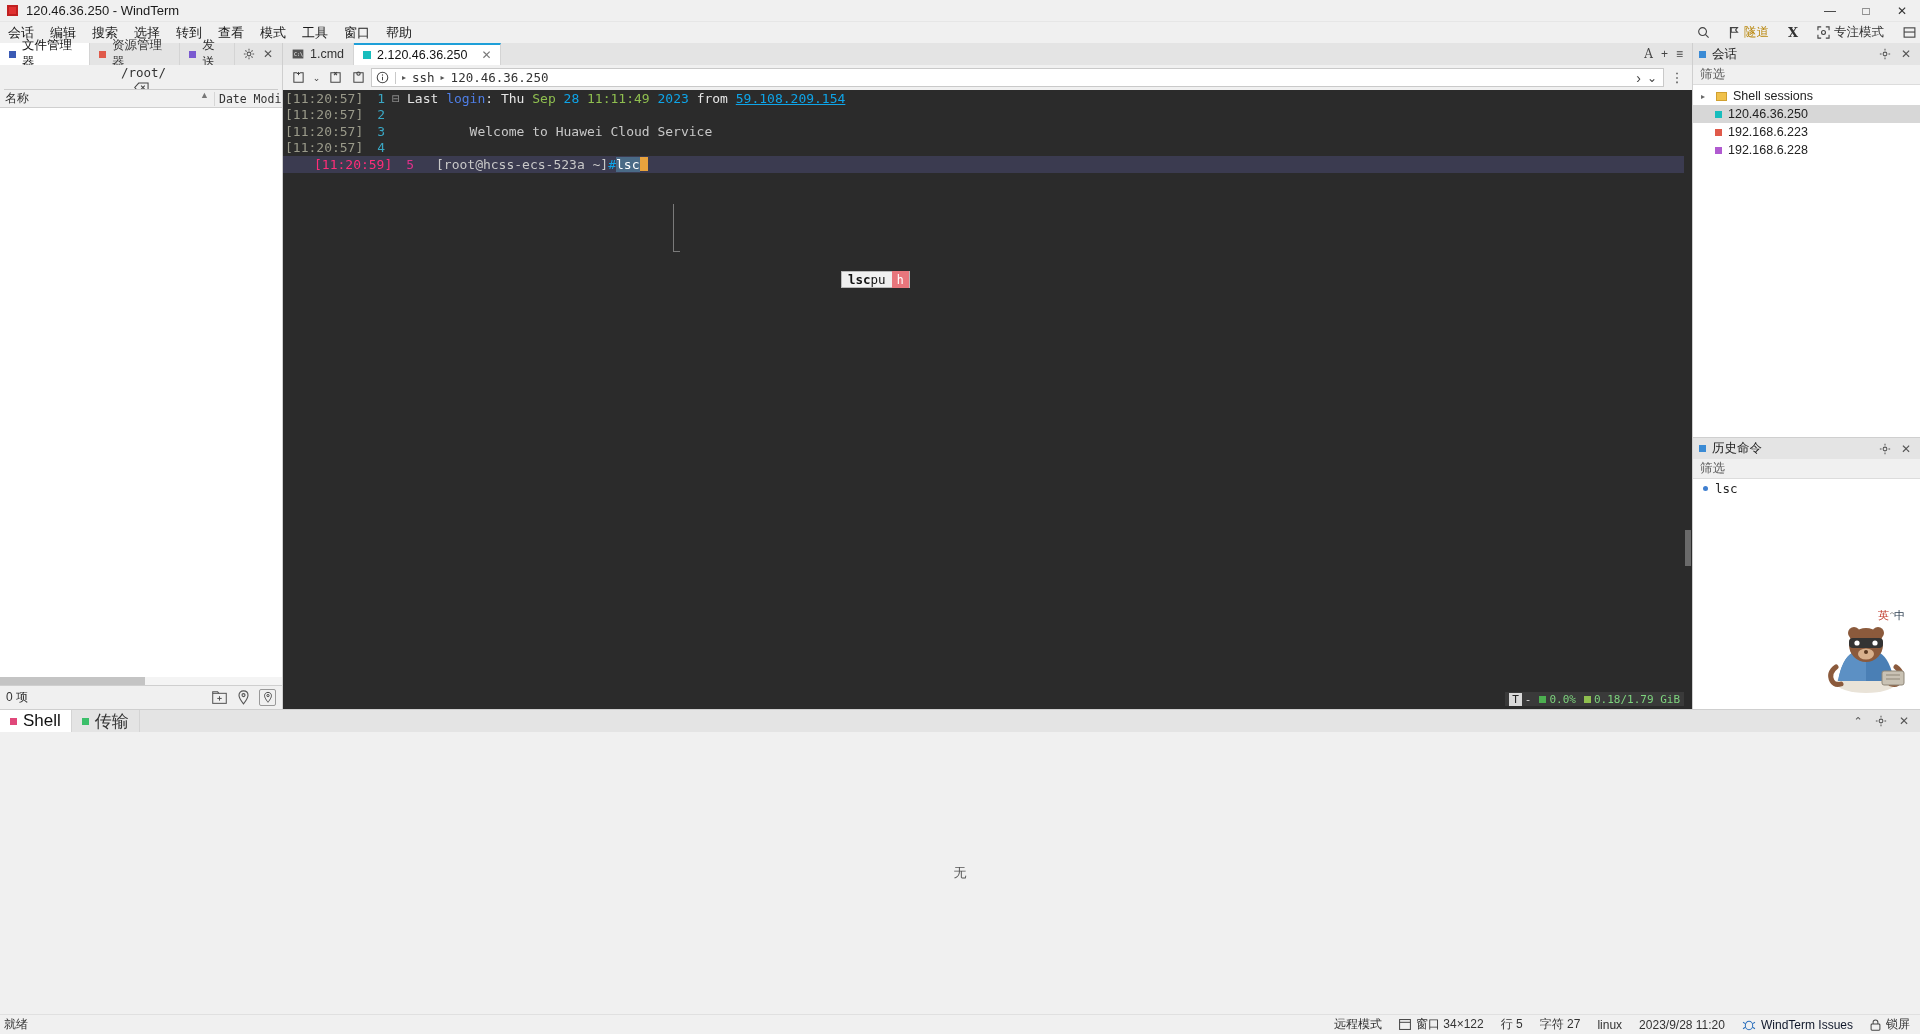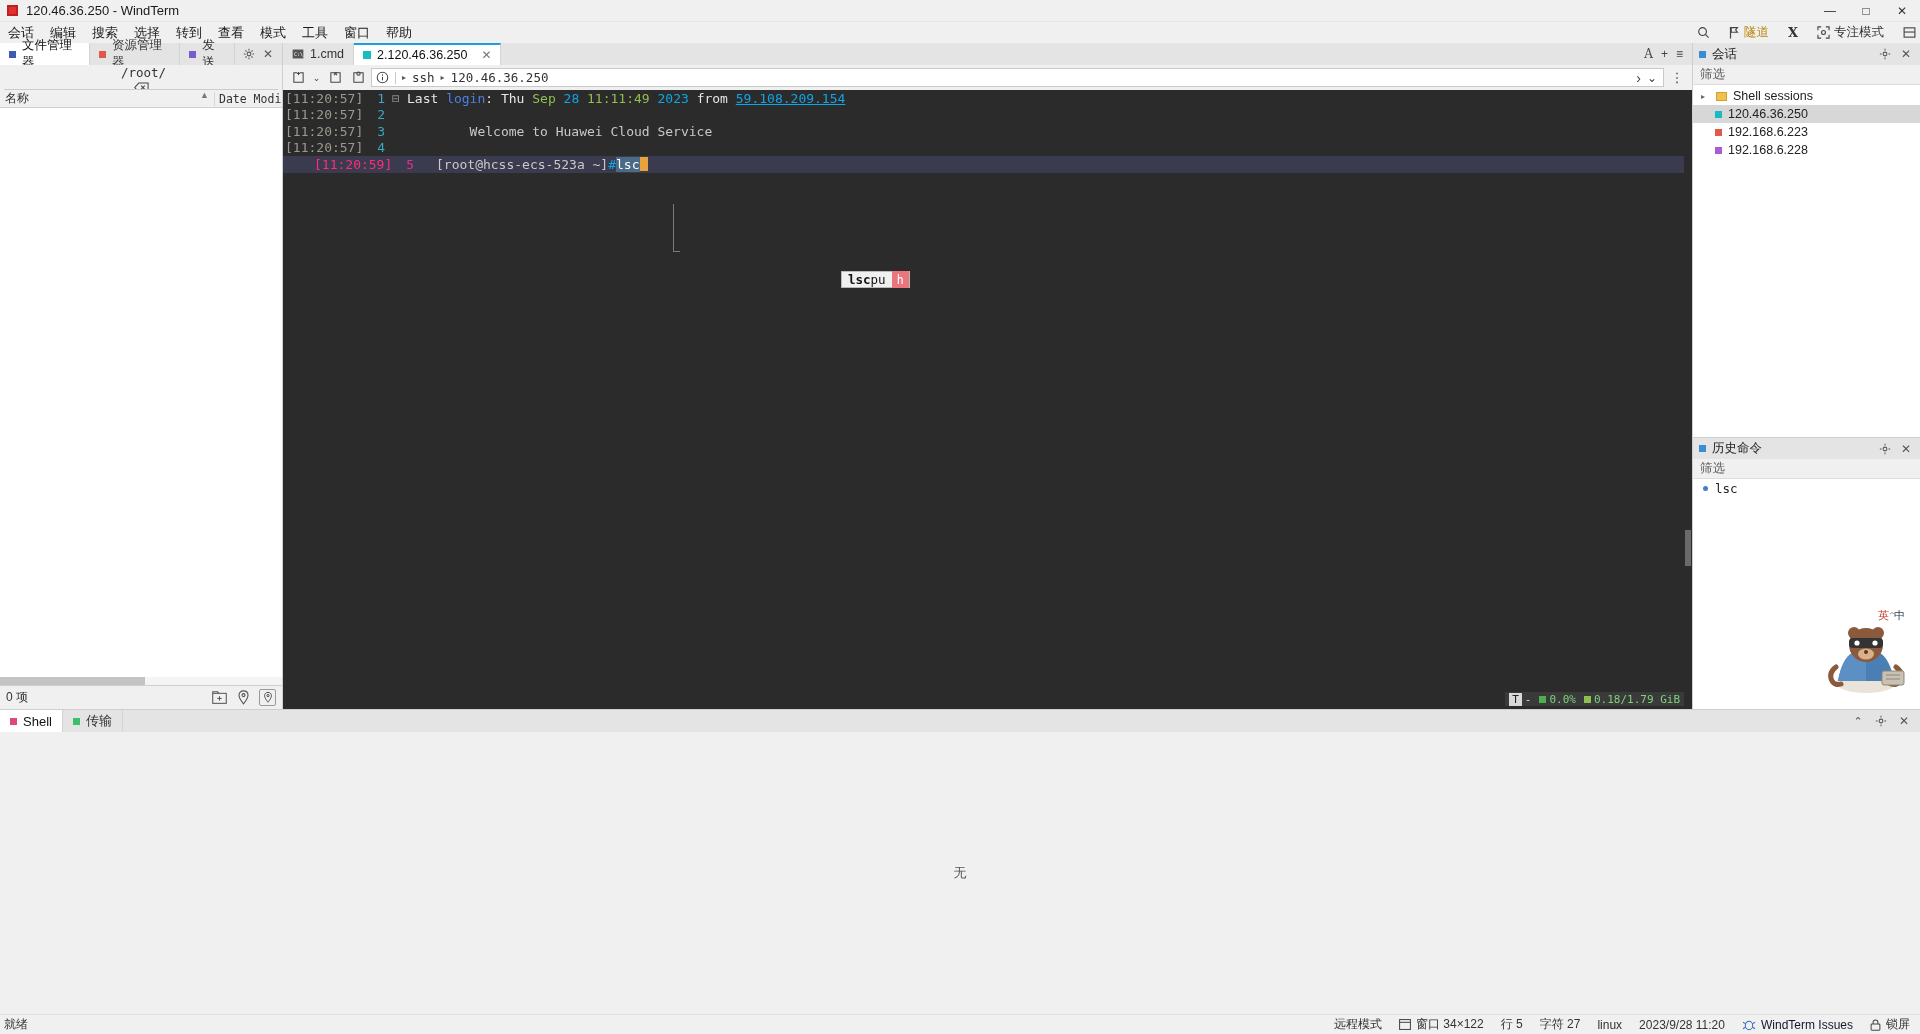--- a/index.html
+++ b/index.html
@@ -147,21 +147,21 @@
   .folder { width:11px; height:9px; background:#f0c14b; border:1px solid #d0a030; flex:none; }
   #hist-list { height:230px; background:#fff; position:relative; }
   .hist-row { height:18px; display:flex; align-items:center; gap:7px; padding-left:10px; font-size:12.5px; }
   .bluedot { width:5px; height:5px; border-radius:50%; background:#3f7fd0; flex:none; }
   #mascot { position:absolute; right:4px; bottom:4px; width:100px; height:100px; }
 
   
   #dock { height:305px; display:flex; flex-direction:column; background:#f0f0f0;
           border-top:1px solid #cfcfcf; }
   #dock-tabs { height:22px; display:flex; align-items:stretch; background:#e4e4e4; }
-  .d-tab { display:flex; align-items:center; gap:6px; padding:0 10px; font-size:13px; color:#333;
+  .d-tab { display:flex; align-items:center; gap:6px; padding:0 10px; font-size:17px; color:#333;
            border-right:1px solid #d4d4d4; }
   .d-tab.active { background:#fff; color:#111; }
   #dock-acts { margin-left:auto; display:flex; align-items:center; gap:7px; padding:0 8px; color:#444; }
   #dock-body { flex:1; display:flex; align-items:center; justify-content:center;
                color:#555; font-size:13px; background:#f0f0f0; }
 
   
   #statusbar { height:20px; display:flex; align-items:center; background:#f0f0f0; font-size:12px;
                color:#333; border-top:1px solid #e0e0e0; }
   #sb-left { padding-left:4px; }

